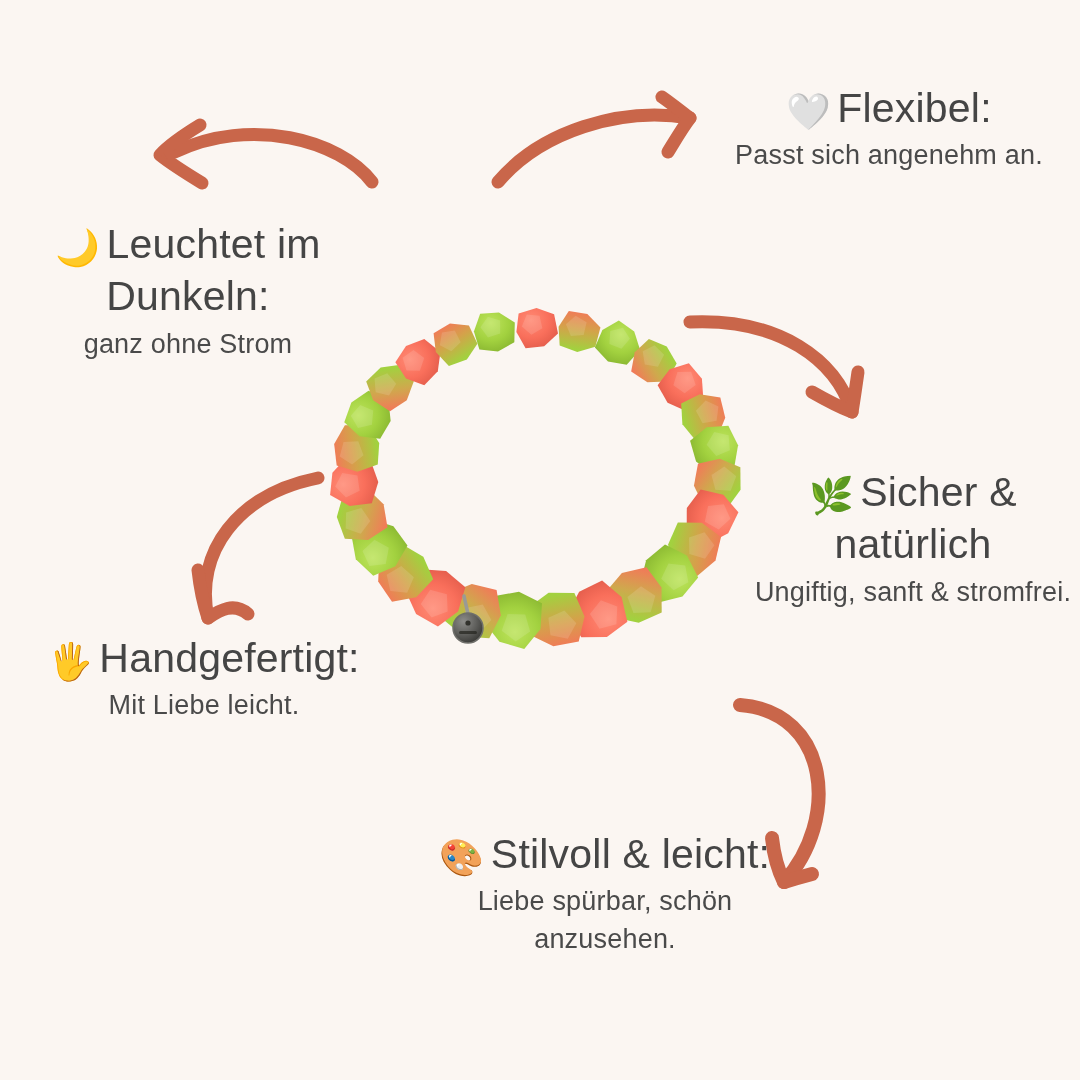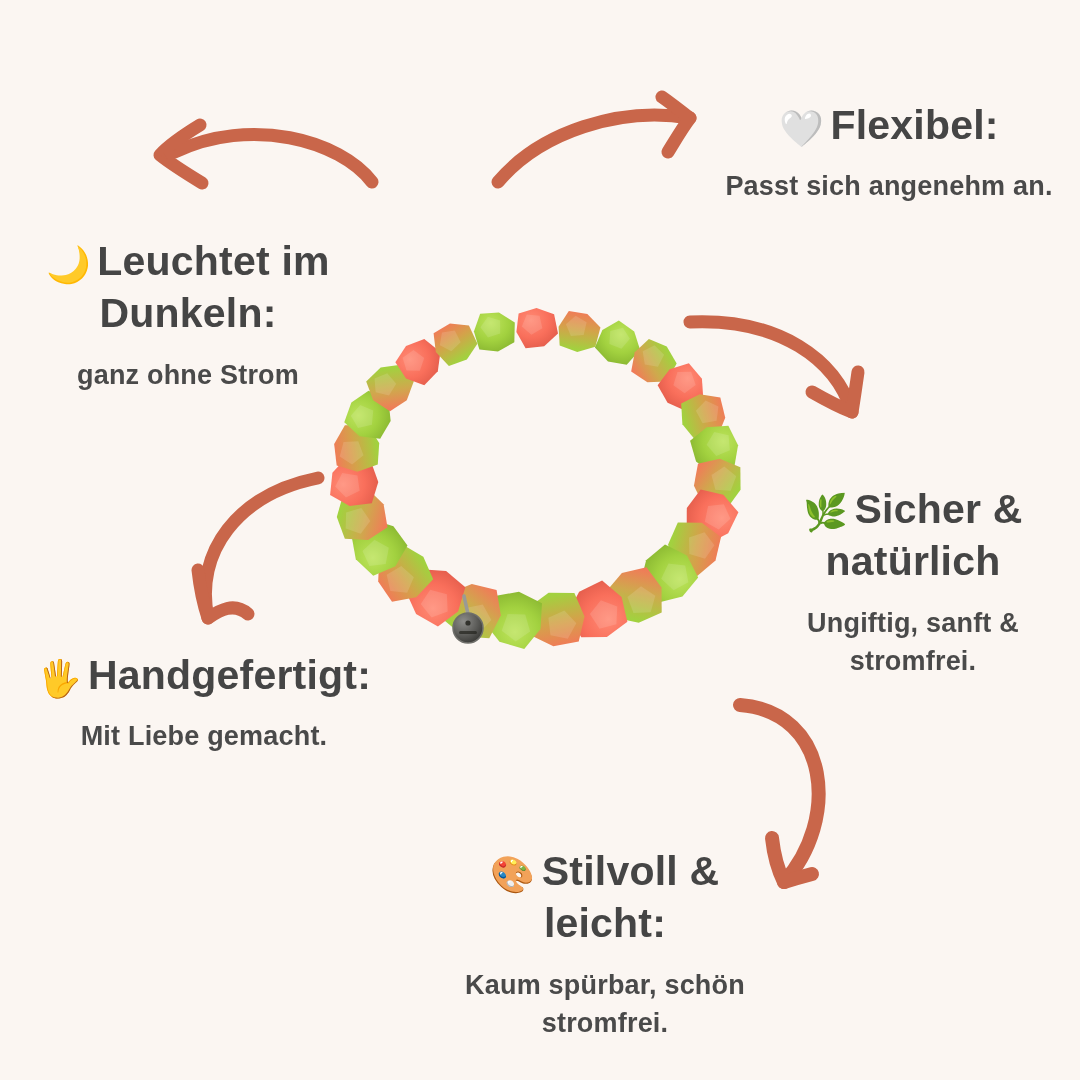--- a/index.html
+++ b/index.html
@@ -19,36 +19,36 @@
     height: 1080px;
     background: #fbf6f2;
   }
 
   
   .feature { position: absolute; }
   .feature .headline {
     color: #454545;
     font-size: 41px;
     line-height: 1.28;
-    font-weight: 700;
+    font-weight: 400;
     letter-spacing: 0.2px;
-    margin: 17px;
+    margin: 0;
   }
   .feature .emoji {
     font-size: 36px;
     line-height: 1;
     vertical-align: -2px;
     display: inline-block;
     margin-right: 6px;
   }
   .feature .sub {
     color: #4a4a4a;
     font-size: 27px;
     line-height: 1.4;
-    font-weight: 700;
+    font-weight: 400;
     letter-spacing: 0.2px;
     margin: 3px 0 0 0;
   }
   .ta-center { text-align: center; }
 
   
   #feat-flexibel     { left: 706px;  top: 82px;  width: 366px; }
   #feat-leuchtet     { left: 8px;    top: 218px; width: 360px; }
   #feat-sicher       { left: 748px;  top: 466px; width: 330px; }
   #feat-handgefertigt{ left: 4px;    top: 632px; width: 400px; }
@@ -224,23 +224,23 @@
     <p class="headline">
       <span class="emoji">🌿</span><span>Sicher &amp; natürlich</span>
     </p>
     <p class="sub">Ungiftig, sanft &amp; stromfrei.</p>
   </div>
 
   <div class="feature ta-center" id="feat-handgefertigt">
     <p class="headline">
       <span class="emoji">🖐️</span><span>Handgefertigt:</span>
     </p>
-    <p class="sub">Mit Liebe gemacht.</p>
+    <p class="sub">Mit Liebe leicht.</p>
   </div>
 
   <div class="feature ta-center" id="feat-stilvoll">
     <p class="headline">
       <span class="emoji">🎨</span><span>Stilvoll &amp; leicht:</span>
     </p>
-    <p class="sub">Kaum spürbar, schön stromfrei.</p>
+    <p class="sub">Liebe spürbar, schön anzusehen.</p>
   </div>
 
 </div>
 
 </body></html>

